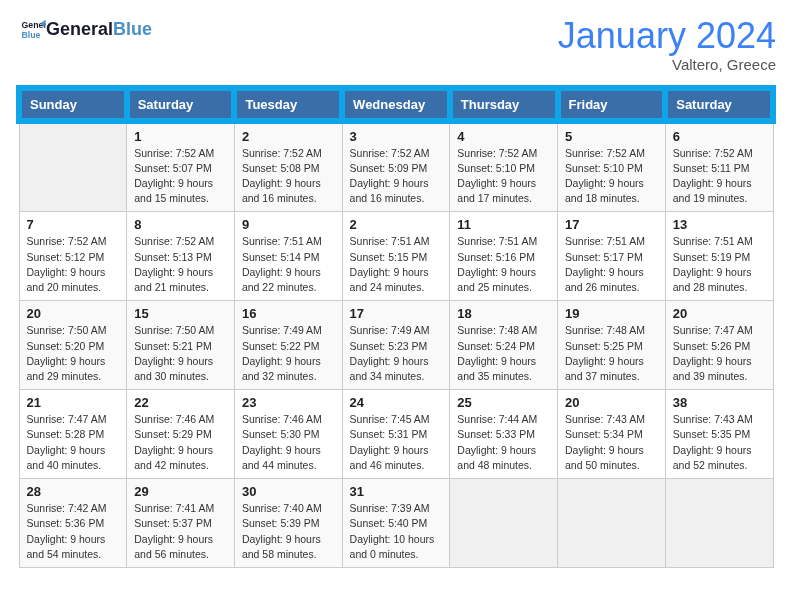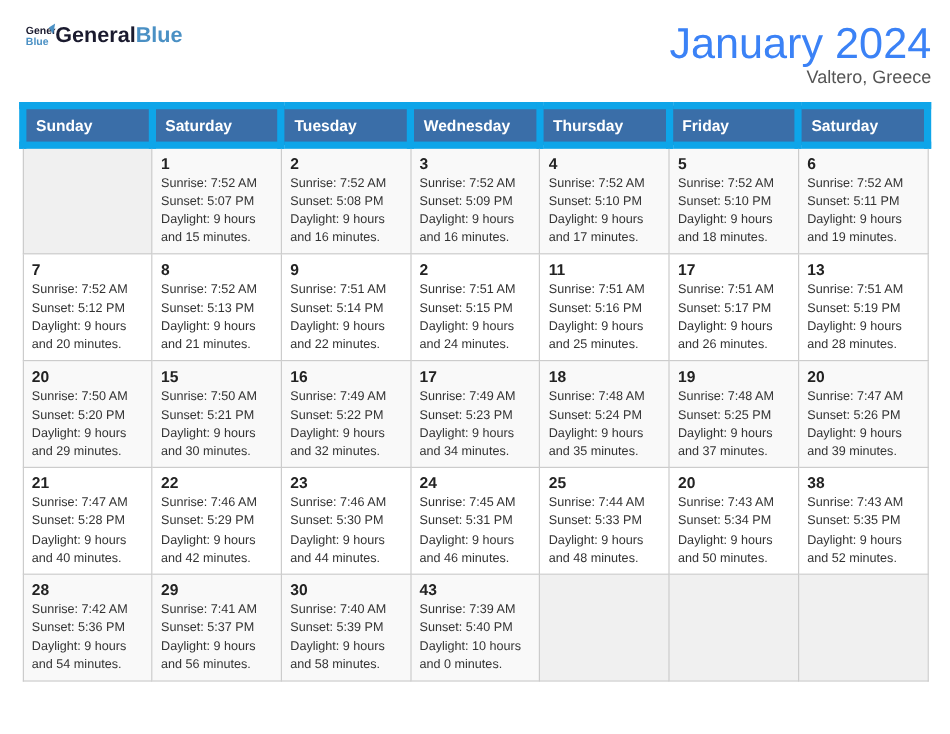--- a/index.html
+++ b/index.html
@@ -250,21 +250,21 @@
         </td>
         <td>
           <span class="day-number">29</span>
           <div class="day-info">Sunrise: 7:41 AM<br>Sunset: 5:37 PM<br>Daylight: 9 hours and 56 minutes.</div>
         </td>
         <td>
           <span class="day-number">30</span>
           <div class="day-info">Sunrise: 7:40 AM<br>Sunset: 5:39 PM<br>Daylight: 9 hours and 58 minutes.</div>
         </td>
         <td>
-          <span class="day-number">43</span>
+          <span class="day-number">31</span>
           <div class="day-info">Sunrise: 7:39 AM<br>Sunset: 5:40 PM<br>Daylight: 10 hours and 0 minutes.</div>
         </td>
         <td class="empty-cell"></td>
         <td class="empty-cell"></td>
         <td class="empty-cell"></td>
       </tr>
     </tbody>
 </table>
 
 </body></html>

